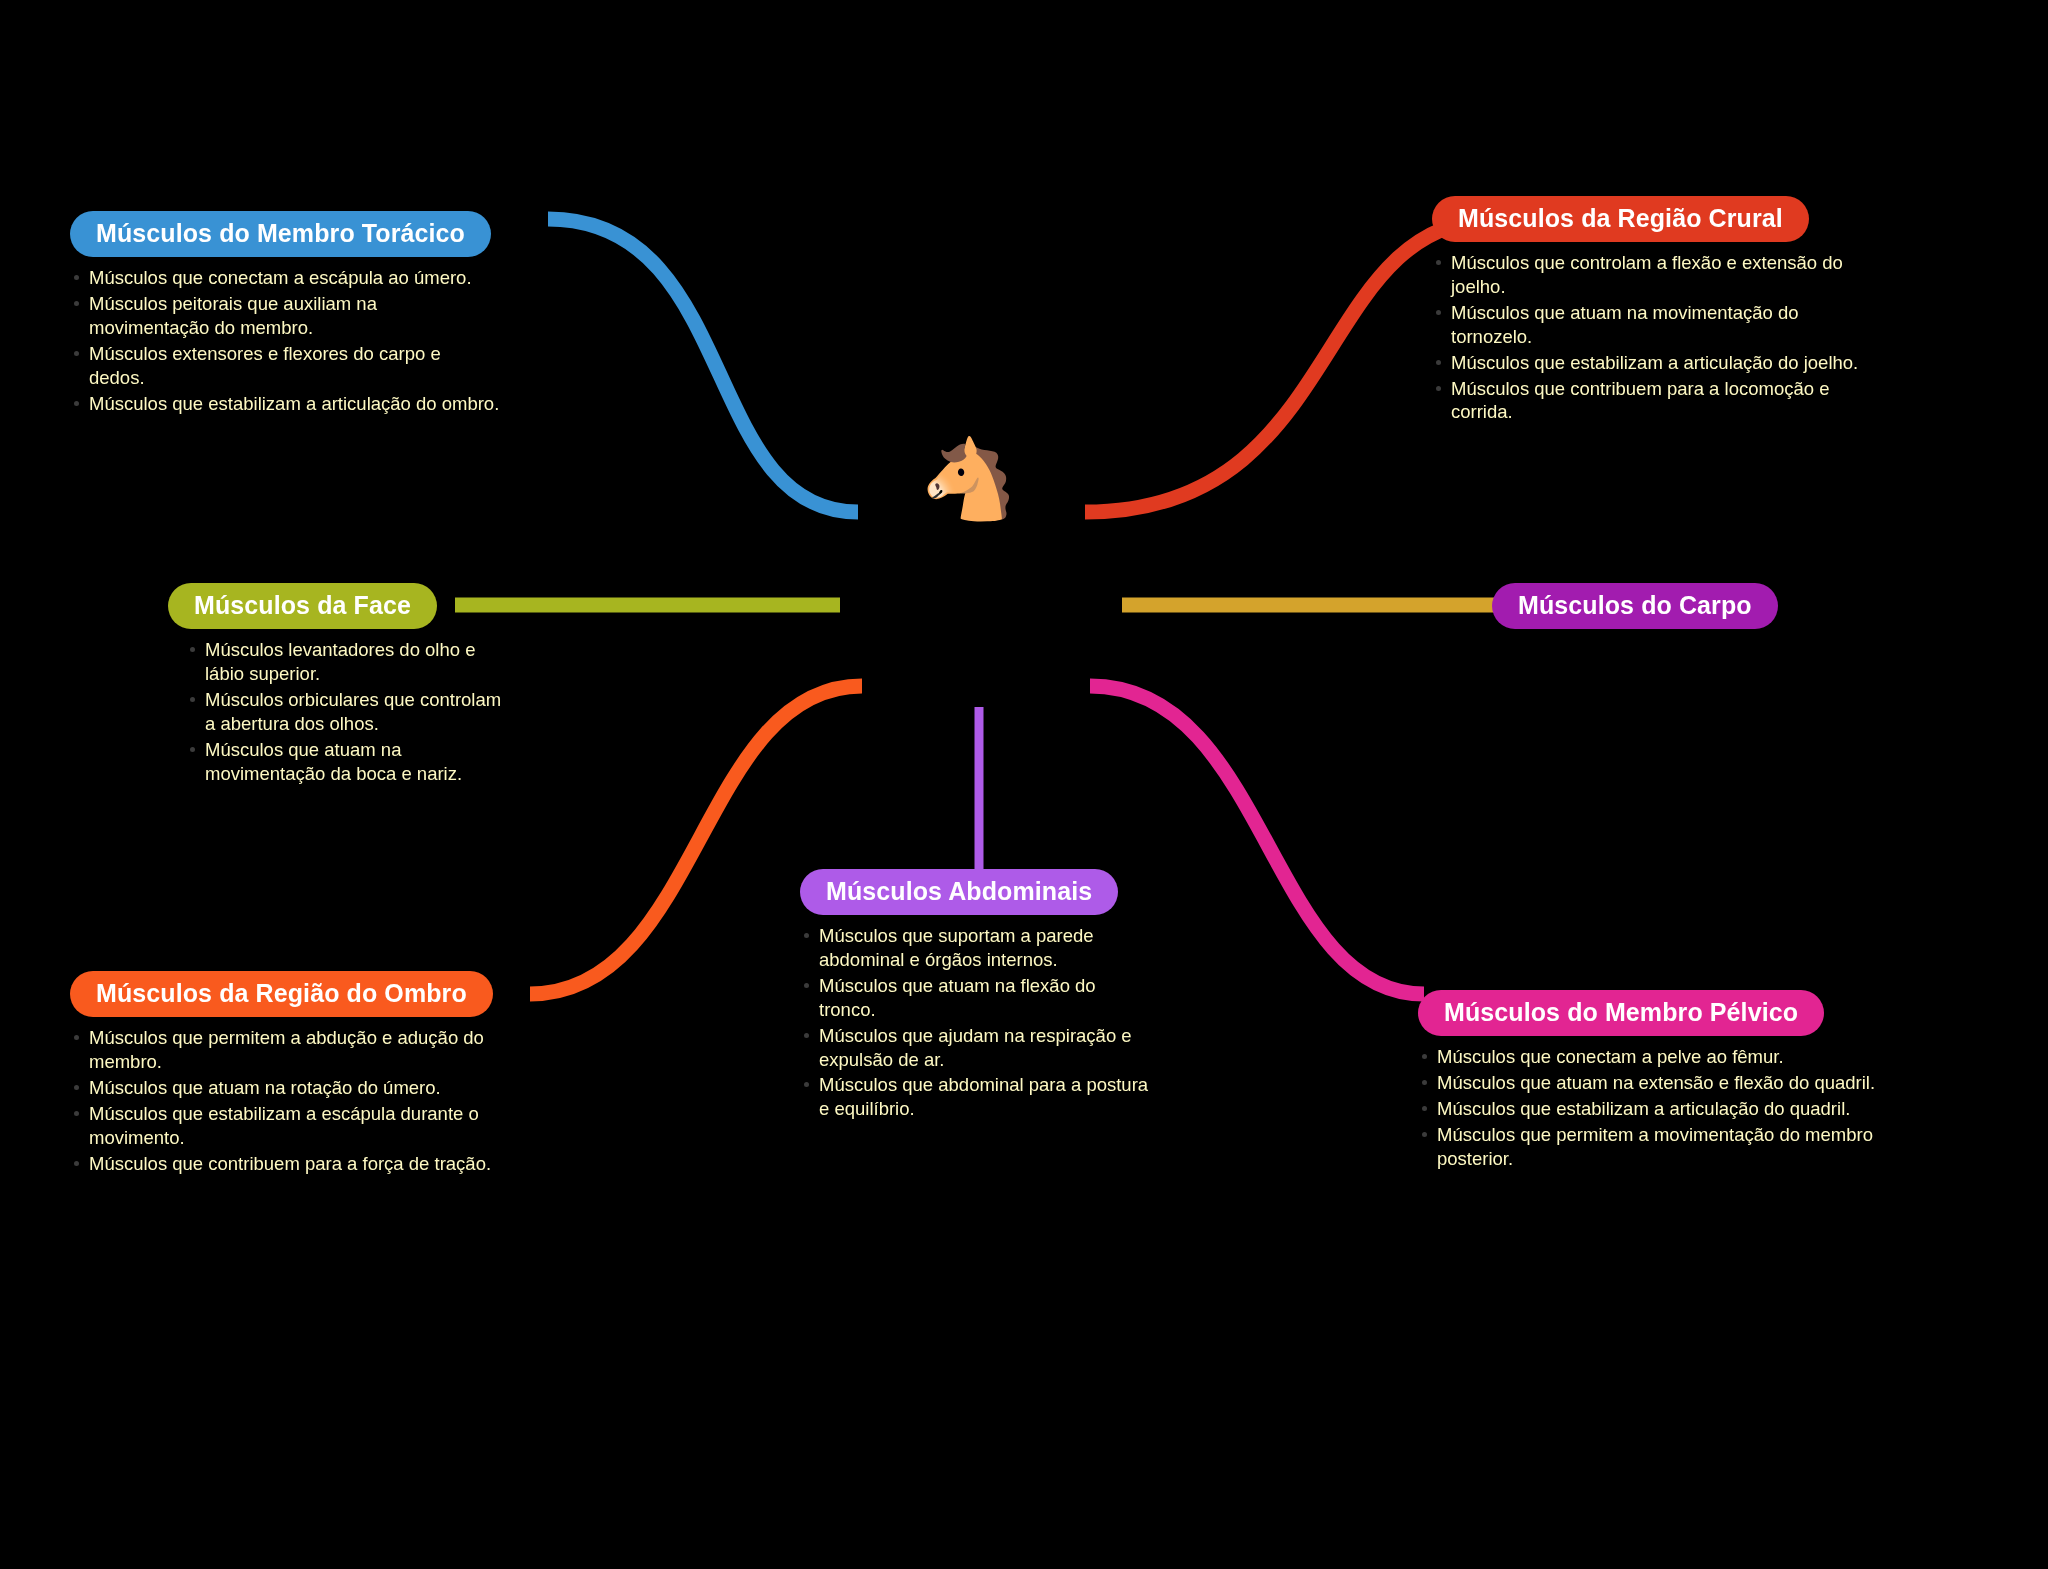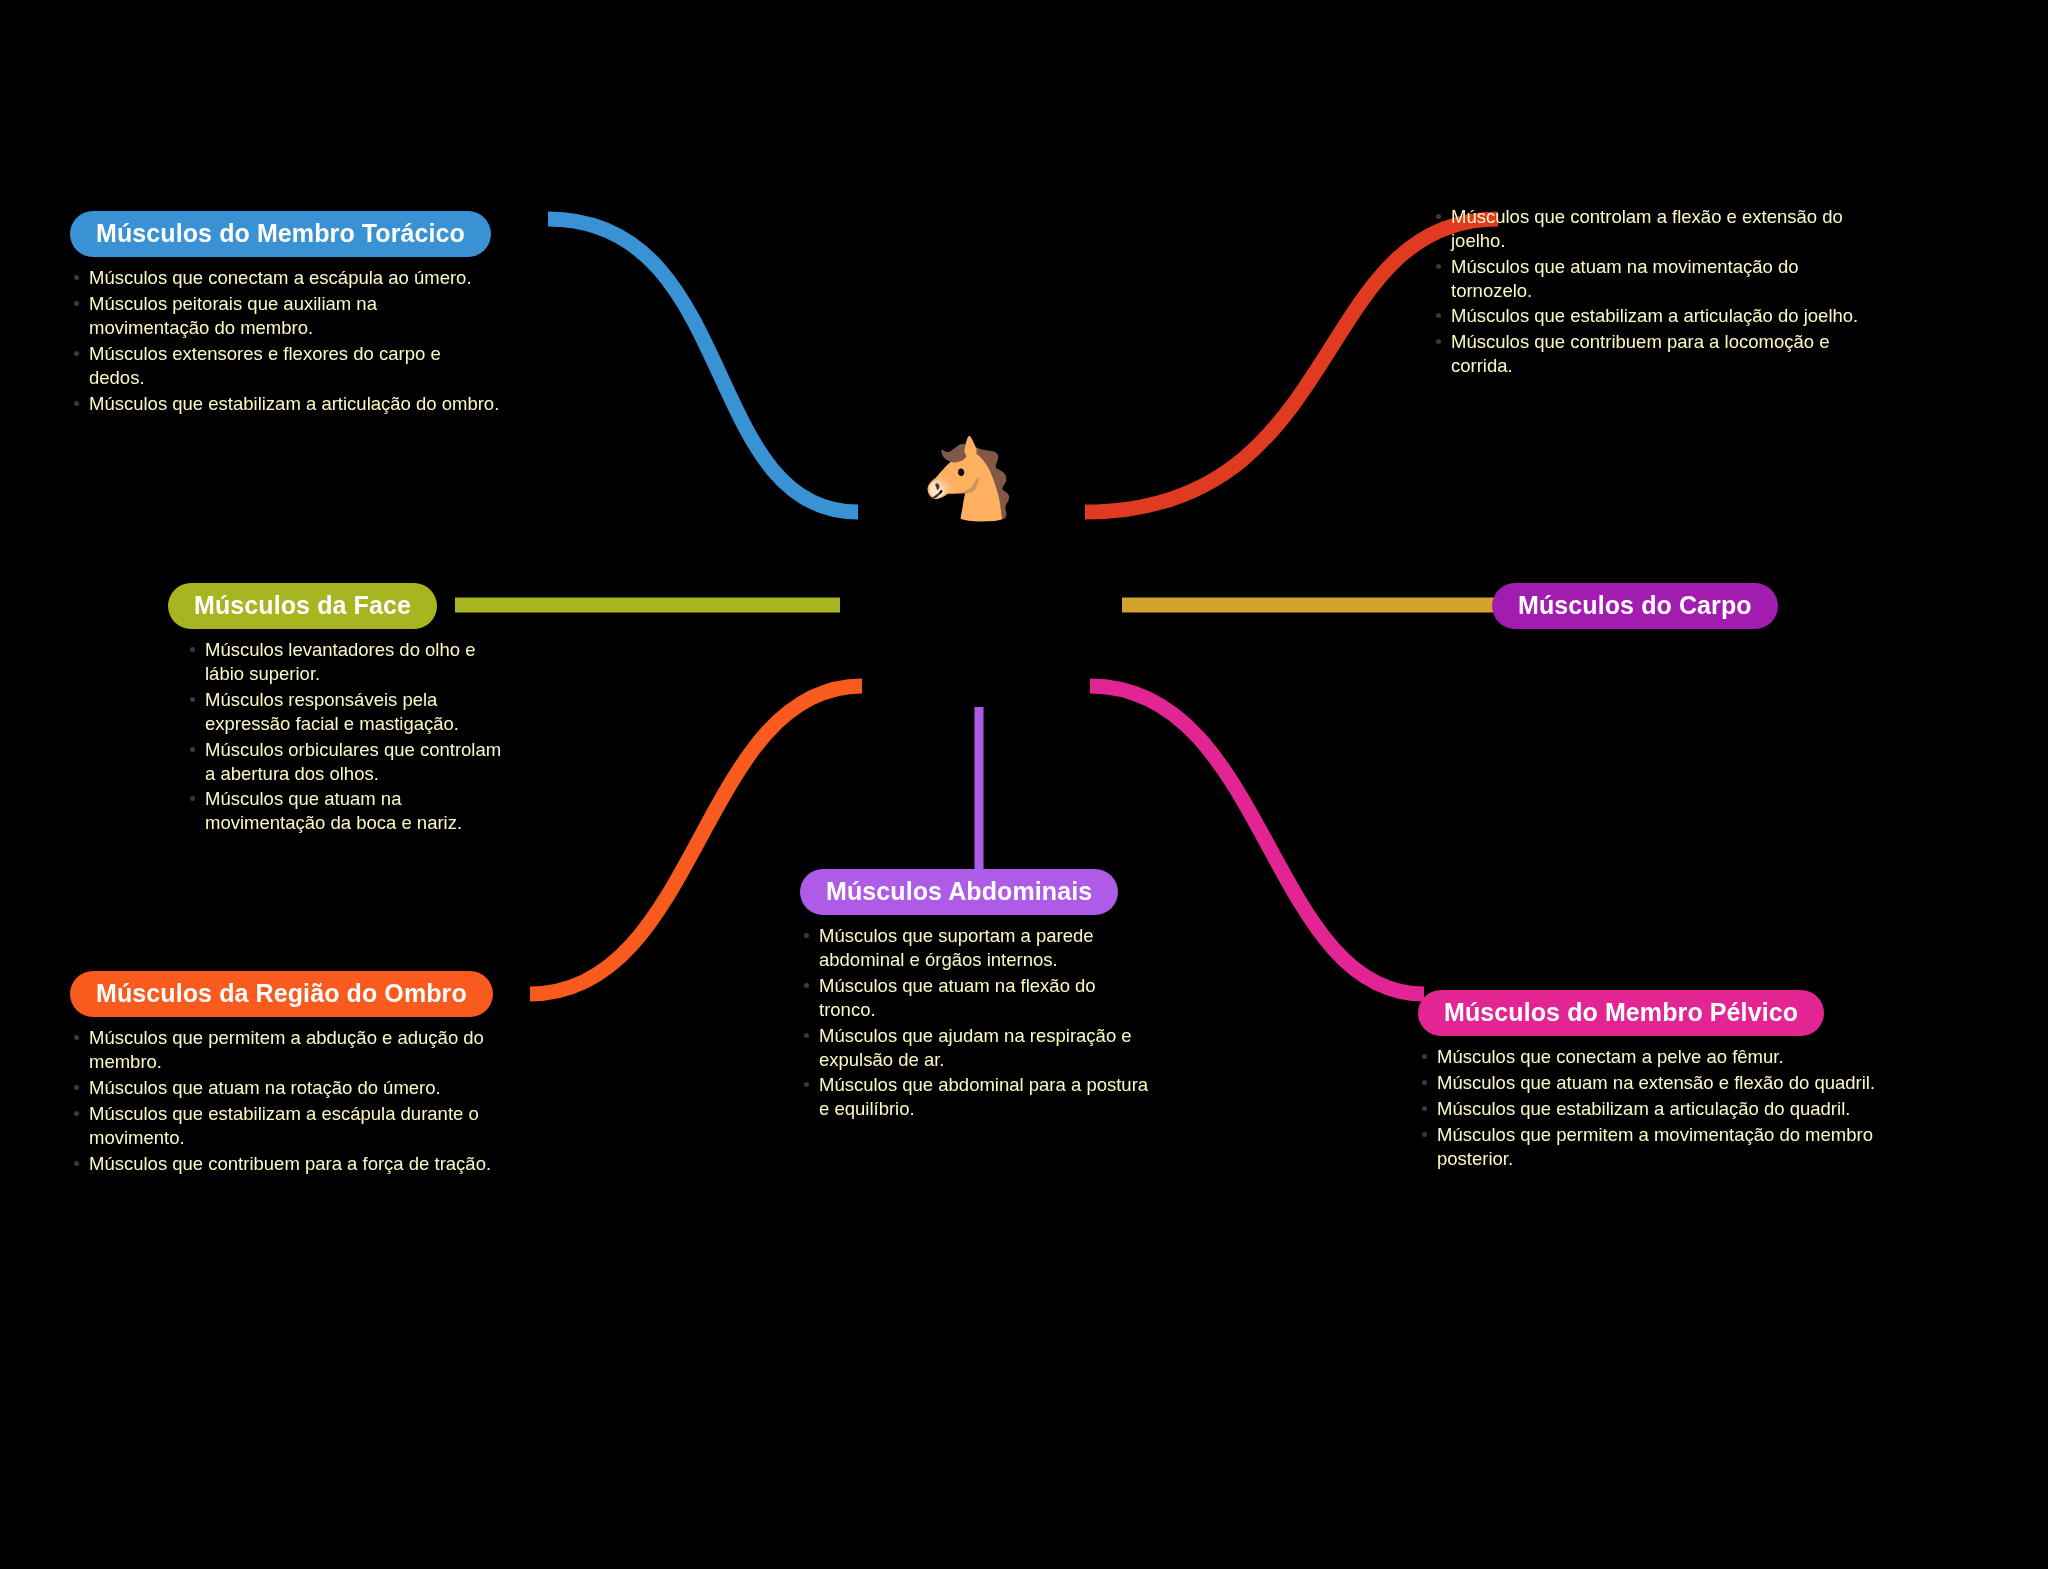--- a/index.html
+++ b/index.html
@@ -103,33 +103,33 @@
     <div class="pill" style="background:#3992D4;">Músculos do Membro Torácico</div>
     <ul class="bullets">
       <li>Músculos que conectam a escápula ao úmero.</li>
       <li>Músculos peitorais que auxiliam na movimentação do membro.</li>
       <li>Músculos extensores e flexores do carpo e dedos.</li>
       <li>Músculos que estabilizam a articulação do ombro.</li>
     </ul>
   </div>
 
   <div class="node" id="node-crural">
+    <div class="pill" style="background:#E03A20;">Músculos da Região Crural</div>
     <ul class="bullets">
       <li>Músculos que controlam a flexão e extensão do joelho.</li>
       <li>Músculos que atuam na movimentação do tornozelo.</li>
       <li>Músculos que estabilizam a articulação do joelho.</li>
       <li>Músculos que contribuem para a locomoção e corrida.</li>
     </ul>
   </div>
 
   <div class="node" id="node-face">
     <div class="pill" style="background:#A7B520;">Músculos da Face</div>
     <ul class="bullets">
       <li>Músculos levantadores do olho e lábio superior.</li>
-      <li>Músculos responsáveis pela expressão facial e mastigação.</li>
       <li>Músculos orbiculares que controlam a abertura dos olhos.</li>
       <li>Músculos que atuam na movimentação da boca e nariz.</li>
     </ul>
   </div>
 
   <div class="node" id="node-carpo">
     <div class="pill" style="background:#a21caf;">Músculos do Carpo</div>
   </div>
 
   <div class="node" id="node-ombro">

